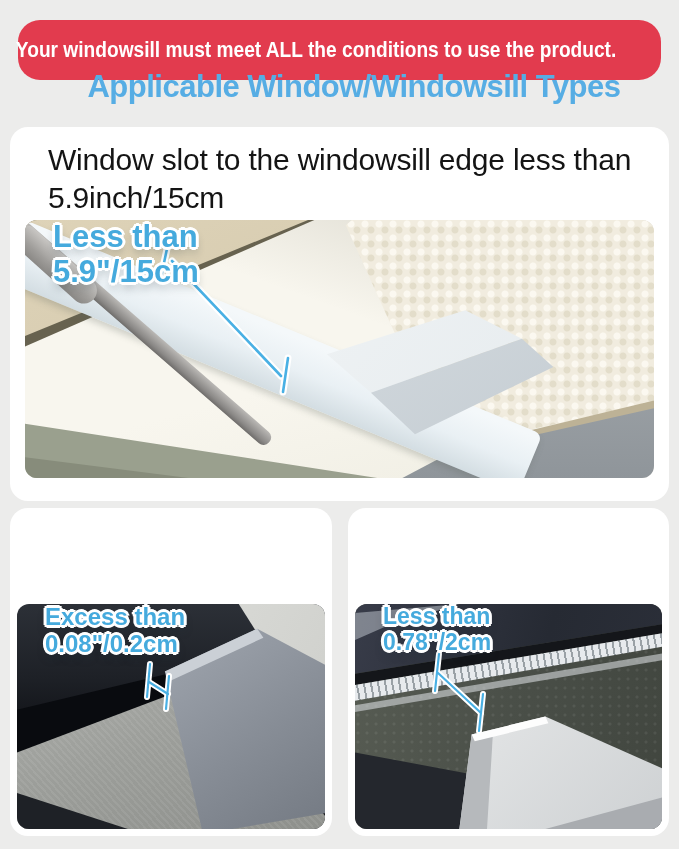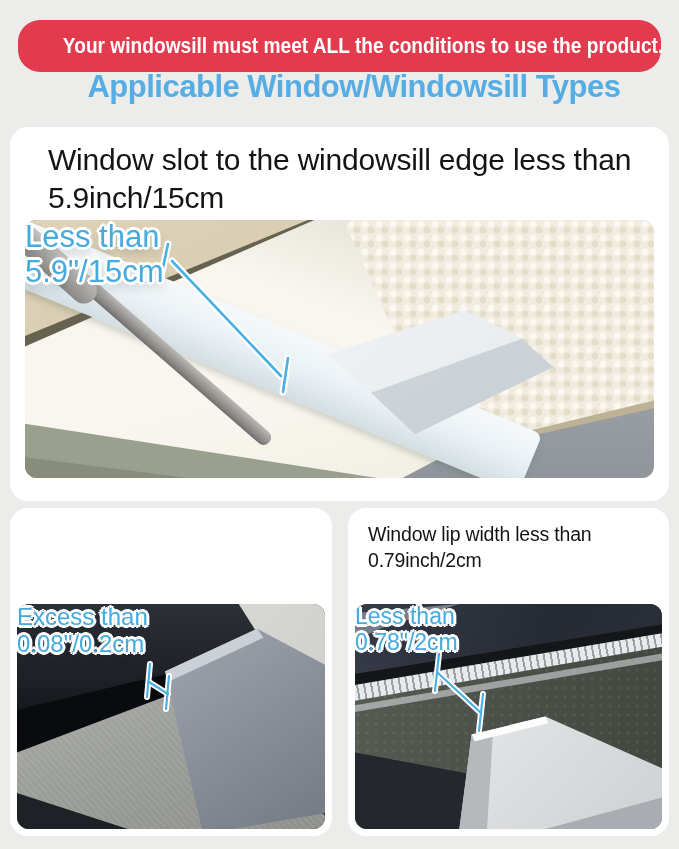--- a/index.html
+++ b/index.html
@@ -3,23 +3,23 @@
 <meta charset="utf-8">
 <style>
   :root{
     --banner_bg:#e23b4e; --heading:#56ade4; --annotation:#45aadd;
   }
   *{margin:0;padding:0;box-sizing:border-box;}
   body{font-family:"Liberation Sans",sans-serif;background:#ececeb;}
   .page{position:relative;width:679px;height:849px;background:#ececeb;overflow:hidden;}
 
   
-  .banner{position:absolute;left:18px;top:20px;width:643px;height:52px;
+  .banner{position:absolute;left:18px;top:20px;width:643px;height:60px;
     background:var(--banner_bg,#e23b4e);border-radius:22px;
-    display:flex;align-items:center;justify-content:flex-start;}
+    display:flex;align-items:center;justify-content:flex-end;}
   .banner span{color:#fff;font-weight:bold;font-size:22px;white-space:nowrap;
     transform:scaleX(.87);transform-origin:center;}
 
   
   .heading{position:absolute;left:0;top:69px;width:679px;text-align:center;
     color:var(--heading,#56ade4);font-weight:bold;font-size:31px;letter-spacing:-.5px;padding-left:29px;}
 
   
   .card{position:absolute;background:#fff;border-radius:18px;}
   .card-main{left:10px;top:127px;width:659px;height:374px;}
@@ -90,23 +90,23 @@
     background:repeating-linear-gradient(80deg,#e7eaed 0 5px,#9aa1a6 5px 7px);}
   .pl-seal2{clip-path:polygon(0 45%,100% 22%,100% 25%,0 48%);background:rgba(225,230,233,.55);}
   .pl-lower{clip-path:polygon(0 66%,55% 80%,100% 74%,100% 100%,0 100%);background:#24272d;}
   .pl-wedge-top{clip-path:polygon(38% 58%,62% 50%,100% 73%,100% 100%,34% 100%);
     background:linear-gradient(135deg,#f3f4f4,#e0e2e3 50%,#ced1d3);}
   .pl-wedge-left{clip-path:polygon(34% 100%,38% 58%,45% 56%,43% 100%);background:#b6b9bc;}
   .pl-wedge-hi{clip-path:polygon(38% 58%,62% 50%,63% 53%,39% 61%);background:#fdfdfd;}
   .pl-wedge-under{clip-path:polygon(62% 100%,100% 86%,100% 100%);background:#a9acb0;}
 
   
-  .callout{position:absolute;font-weight:normal;color:var(--annotation,#45aadd);line-height:1.12;
+  .callout{position:absolute;font-weight:bold;color:var(--annotation,#45aadd);line-height:1.12;
     text-shadow:-2px -2px 0 #fff,2px -2px 0 #fff,-2px 2px 0 #fff,2px 2px 0 #fff,
-      -3px 0 0 #fff,3px 0 0 #fff,0 -3px 0 #fff,0 3px 0 #fff,0 6px 9px rgba(30,50,60,.35);}
+      -3px 0 0 #fff,3px 0 0 #fff,0 -3px 0 #fff,0 3px 0 #fff,0 6px 9px rgba(30,50,60,.35);padding-left:28px;}
   .callout-main{left:55px;top:112px;font-size:31px;}
   .callout-gap{left:43px;top:136px;font-size:24px;}
   .callout-lip{left:134px;top:35px;font-size:23px;}
 </style>
 </head>
 <body>
 
 <div class="page">
 
   <div class="banner">
@@ -177,21 +177,20 @@
       </svg>
 
       <div class="callout callout-gap">
         <div>Excess than</div>
         <div>0.08"/0.2cm</div>
       </div>
     </div>
   </div>
 
   <div class="card card-sm card-lip">
-    <div class="title">Window lip width less than 0.79inch/2cm</div>
 
     <div class="photo photo-lip">
       <div class="pl-speckle"></div>
       <div class="pl-glass"></div>
       <div class="pl-glass-streak"></div>
       <div class="pl-glass-edge"></div>
       <div class="pl-seal"></div>
       <div class="pl-seal2"></div>
       <div class="pl-lower"></div>
       <div class="pl-wedge-top"></div>

